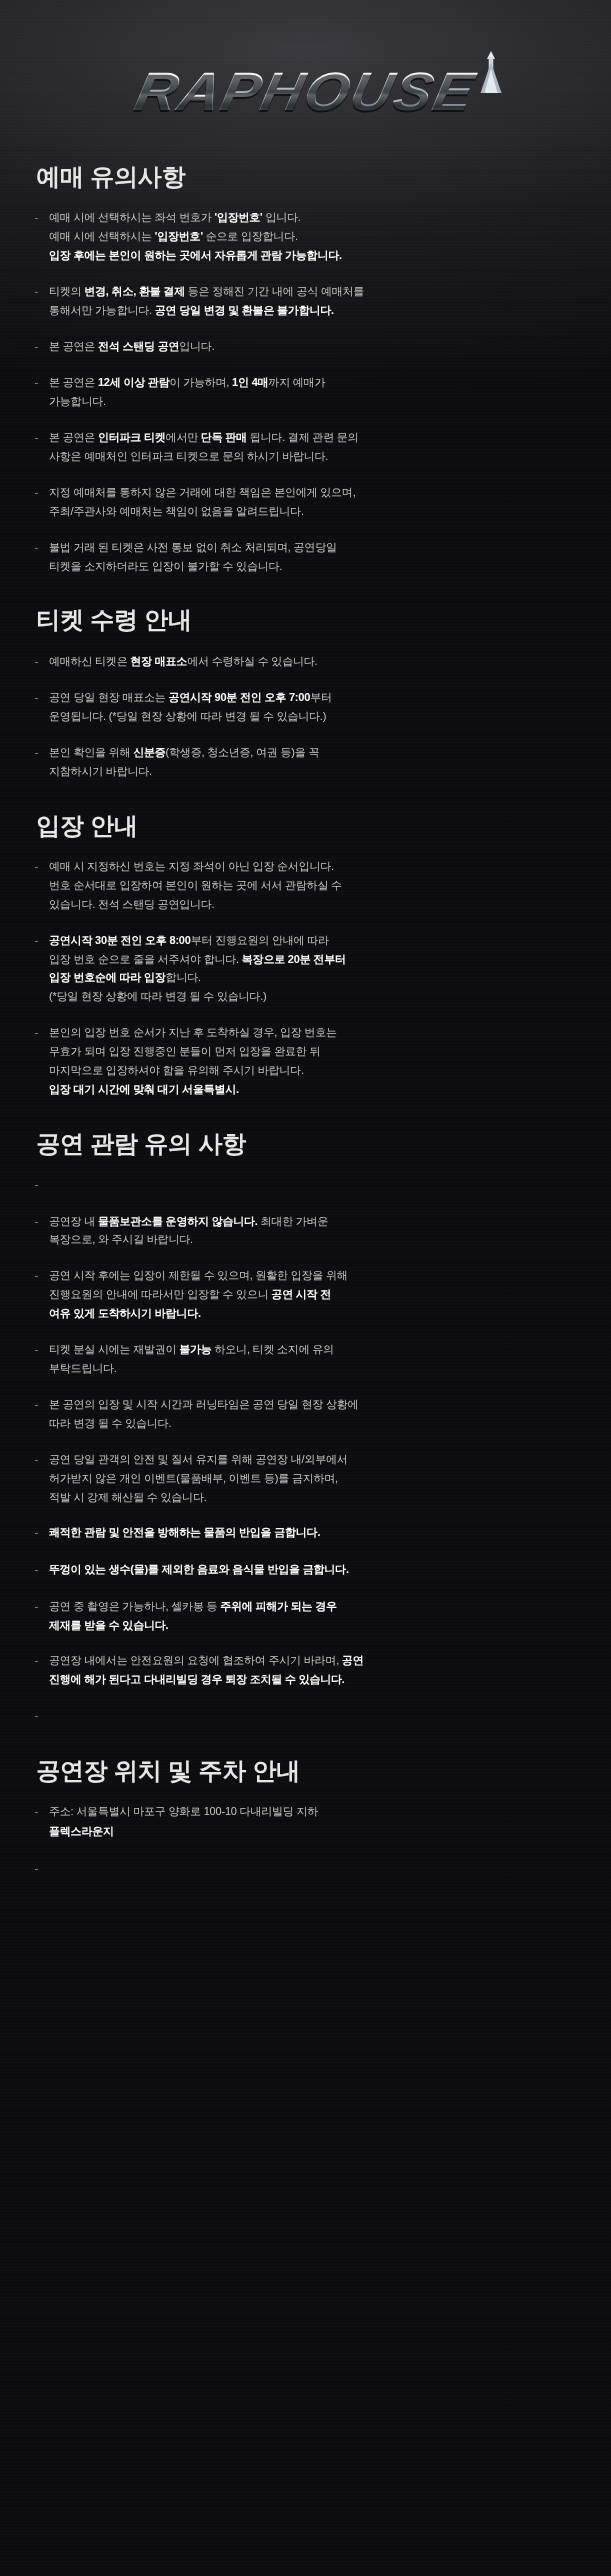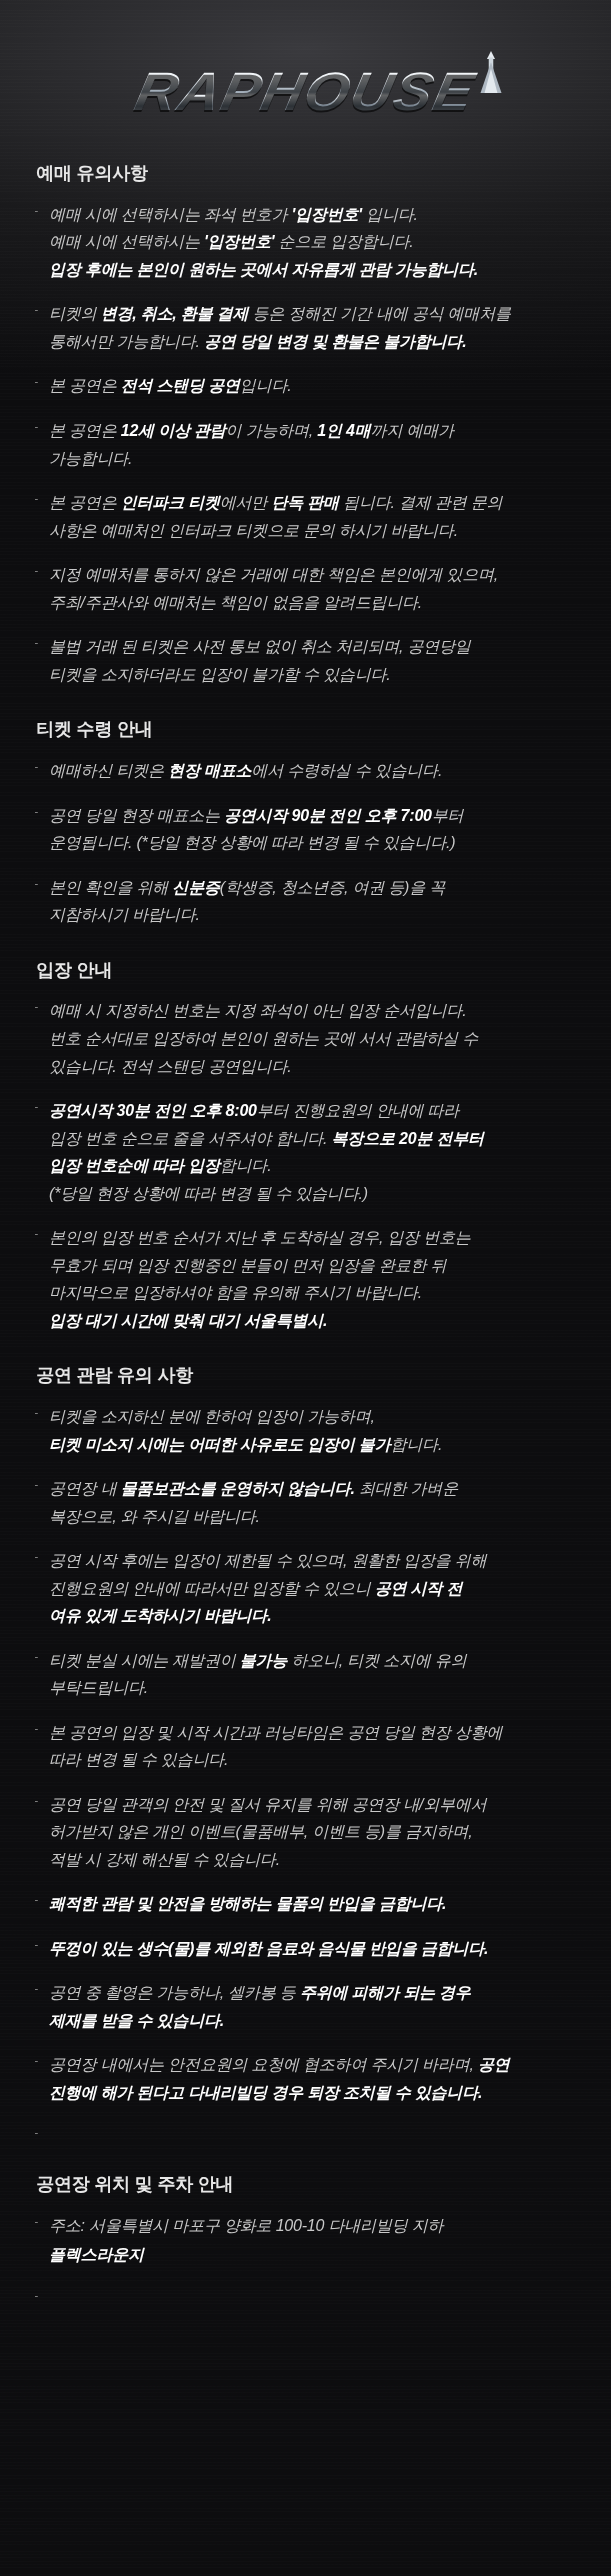--- a/index.html
+++ b/index.html
@@ -84,21 +84,21 @@
   }
   .logo-mark svg { display: block; }
 
   
   .content {
     padding: 0 28px 49px 28px;
     position: relative;
   }
   .section { margin-bottom: 31px; }
   .section-title {
-    font-size: 18px;
+    font-size: 24px;
     font-weight: bold;
     color: #e7e7e7;
     letter-spacing: -0.2px;
     margin: 0 0 16.3px 8.2px;
     line-height: 1.2;
   }
   .items { margin: 0; padding: 0; list-style: none; }
   .item {
     display: flex;
     align-items: flex-start;
@@ -106,26 +106,25 @@
   }
   .dash {
     width: 21px;
     min-width: 21px;
     padding-left: 6.5px;
     color: #8e8e8e;
     font-size: 11.4px;
     line-height: 1.72;
   }
   .item-body {
-    font-size: 16px;
+    font-size: 11px;
     line-height: 1.72;
     color: #c9c9c9;
     letter-spacing: -0.2px;
     padding-right: 16.3px;
-    font-style: italic;
   }
   .item-body b { color: #ffffff; font-weight: bold; }
 
   
   .section + .section { }
   .section-loc .item-body { line-height: 1.8; }
 </style>
 </head>
 <body>
 
@@ -259,24 +258,20 @@
           </div>
         </li>
       </ul>
     </div>
 
     <div class="section">
       <h2 class="section-title">공연 관람 유의 사항</h2>
       <ul class="items">
         <li class="item">
           <span class="dash">-</span>
-          <div class="item-body">
-            티켓을 소지하신 분에 한하여 입장이 가능하며,<br>
-            <b>티켓 미소지 시에는 어떠한 사유로도 입장이 불가</b>합니다.
-          </div>
         </li>
         <li class="item">
           <span class="dash">-</span>
           <div class="item-body">
             공연장 내 <b>물품보관소를 운영하지 않습니다.</b> 최대한 가벼운<br>
             복장으로, 와 주시길 바랍니다.
           </div>
         </li>
         <li class="item">
           <span class="dash">-</span>

